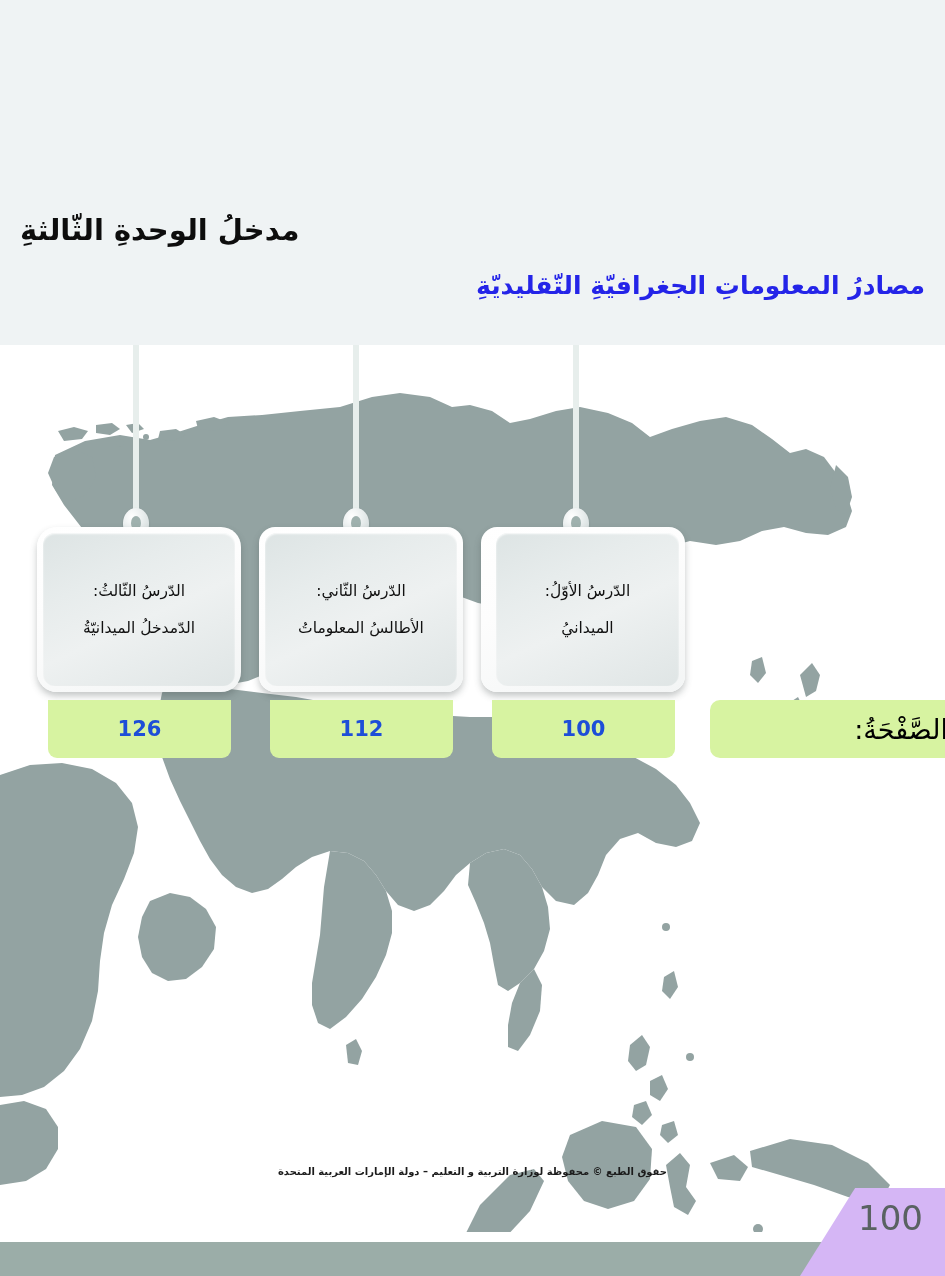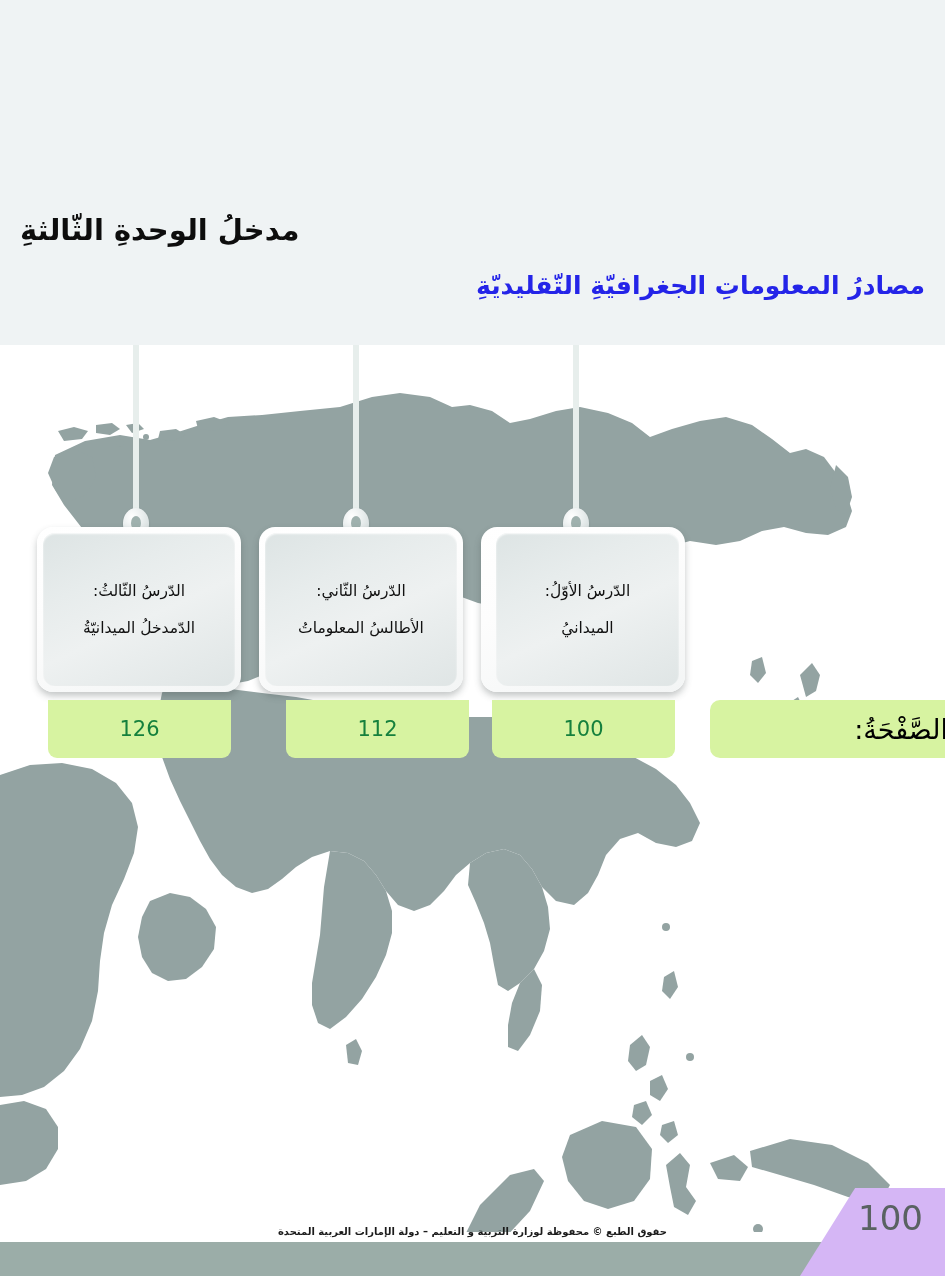--- a/index.html
+++ b/index.html
@@ -72,56 +72,56 @@
   .card-inner{
     width:100%;height:100%;
     border-radius:12px;
     background:linear-gradient(155deg,#dde4e4 0%,#e7ecec 30%,#eef1f1 55%,#dfe5e5 100%);
     display:flex;flex-direction:column;align-items:center;justify-content:center;
     gap:18px;
     box-shadow:inset 0 1px 2px rgba(255,255,255,.9);
   }
   .card.c1{left:481px;padding-left:15px;}
   .card.c2{left:259px;}
-  .card.c3{left:37px;}
+  .card.c3{left:37px;border-radius:20px;}
   .card-line{
     font-size:15.5px;color:#111111;text-align:center;
     direction:rtl;line-height:1.2;font-weight:normal;
     white-space:nowrap;
   }
 
   
   .greentab{
     position:absolute;top:700px;width:183px;height:58px;
     background:#d7f3a1;
     border-radius:0 0 9px 9px;
     display:flex;align-items:center;justify-content:center;
   }
   .greentab.g1{left:492px;}
-  .greentab.g2{left:286px;}
+  .greentab.g2{left:270px;}
   .greentab.g3{left:48px;}
   .greentab span{
-    font-size:21px;font-weight:normal;color:#15803d;direction:ltr;
+    font-size:21px;font-weight:bold;color:#1d4ed8;direction:ltr;
   }
 
   
   .page-label{
     position:absolute;top:700px;left:710px;width:260px;height:58px;
     background:#d7f3a1;border-radius:10px;
     display:flex;align-items:center;justify-content:flex-start;
     padding-right:22px;box-sizing:border-box;
   }
   .page-label span{
     font-size:27px;font-weight:normal;color:#000;direction:rtl;
     white-space:nowrap;
   }
 
   
   .footer-copy{
-    position:absolute;left:0;top:1220px;width:945px;height:22px;
+    position:absolute;left:0;top:1160px;width:945px;height:22px;
     text-align:center;direction:rtl;
   }
   .footer-copy span{
     font-size:10px;font-weight:bold;color:#1b1b1b;
     letter-spacing:-.2px;
   }
   .footer-bar{
     position:absolute;left:0;top:1242px;width:853px;height:34px;
     background:#9bada8;
   }

